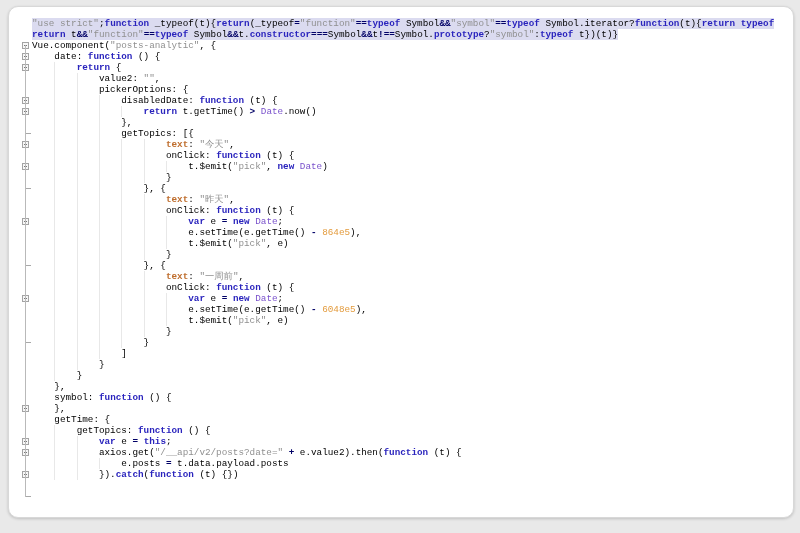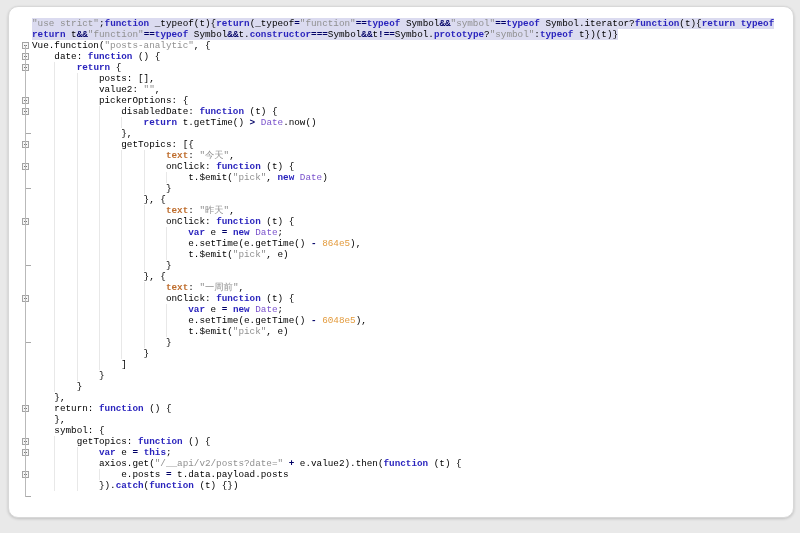--- a/index.html
+++ b/index.html
@@ -83,24 +83,23 @@
         </div>
         <div class="fold-box" style="top: 464px;">
           <i></i>
         </div>
         <div class="fold-tick" style="top: 489px;"></div>
         <div class="gutter-vline" style="top: 38px; height: 452px;"></div>
       </div>
     <div class="code">
         <div class="line"><span class="code-text" style="background: rgb(219, 219, 240);"><span></span><span style="color: rgb(144, 144, 144);">"use strict"</span><span style="color: rgb(0, 0, 0);">;</span><span style="color: rgb(42, 36, 189); font-weight: bold;">function</span><span style="color: rgb(0, 0, 0);"> _typeof(t){</span><span style="color: rgb(42, 36, 189); font-weight: bold;">return</span><span style="color: rgb(0, 0, 0);">(_typeof</span><span style="color: rgb(0, 0, 102); font-weight: bold;">=</span><span style="color: rgb(144, 144, 144);">"function"</span><span style="color: rgb(0, 0, 102); font-weight: bold;">==</span><span style="color: rgb(42, 36, 189); font-weight: bold;">typeof</span><span style="color: rgb(0, 0, 0);"> Symbol</span><span style="color: rgb(0, 0, 102); font-weight: bold;">&amp;&amp;</span><span style="color: rgb(144, 144, 144);">"symbol"</span><span style="color: rgb(0, 0, 102); font-weight: bold;">==</span><span style="color: rgb(42, 36, 189); font-weight: bold;">typeof</span><span style="color: rgb(0, 0, 0);"> Symbol.iterator?</span><span style="color: rgb(42, 36, 189); font-weight: bold;">function</span><span style="color: rgb(0, 0, 0);">(t){</span><span style="color: rgb(42, 36, 189); font-weight: bold;">return</span><span style="color: rgb(0, 0, 0);"> </span><span style="color: rgb(42, 36, 189); font-weight: bold;">typeof</span></span></div>
         <div class="line"><span class="code-text" style="background: rgb(219, 219, 240);"><span></span><span style="color: rgb(42, 36, 189); font-weight: bold;">return</span><span style="color: rgb(0, 0, 0);"> t</span><span style="color: rgb(0, 0, 102); font-weight: bold;">&amp;&amp;</span><span style="color: rgb(144, 144, 144);">"function"</span><span style="color: rgb(0, 0, 102); font-weight: bold;">==</span><span style="color: rgb(42, 36, 189); font-weight: bold;">typeof</span><span style="color: rgb(0, 0, 0);"> Symbol</span><span style="color: rgb(0, 0, 102); font-weight: bold;">&amp;&amp;</span><span style="color: rgb(0, 0, 0);">t.</span><span style="color: rgb(42, 36, 189); font-weight: bold;">constructor</span><span style="color: rgb(0, 0, 102); font-weight: bold;">===</span><span style="color: rgb(0, 0, 0);">Symbol</span><span style="color: rgb(0, 0, 102); font-weight: bold;">&amp;&amp;</span><span style="color: rgb(0, 0, 0);">t</span><span style="color: rgb(0, 0, 102); font-weight: bold;">!==</span><span style="color: rgb(0, 0, 0);">Symbol.</span><span style="color: rgb(42, 36, 189); font-weight: bold;">prototype</span><span style="color: rgb(0, 0, 0);">?</span><span style="color: rgb(144, 144, 144);">"symbol"</span><span style="color: rgb(0, 0, 0);">:</span><span style="color: rgb(42, 36, 189); font-weight: bold;">typeof</span><span style="color: rgb(0, 0, 0);"> t})(t)}</span></span></div>
-        <div class="line"><span class="code-text"><span></span><span style="color: rgb(0, 0, 0);">Vue.function(</span><span style="color: rgb(144, 144, 144);">"posts-analytic"</span><span style="color: rgb(0, 0, 0);">, {</span></span></div>
+        <div class="line"><span class="code-text"><span></span><span style="color: rgb(0, 0, 0);">Vue.component(</span><span style="color: rgb(144, 144, 144);">"posts-analytic"</span><span style="color: rgb(0, 0, 0);">, {</span></span></div>
         <div class="line"><span class="code-text"><span>    </span><span style="color: rgb(0, 0, 0);">date: </span><span style="color: rgb(42, 36, 189); font-weight: bold;">function</span><span style="color: rgb(0, 0, 0);"> () {</span></span></div>
         <div class="line"><span class="guide" style="left: 45.32px;"></span><span class="code-text"><span>        </span><span style="color: rgb(42, 36, 189); font-weight: bold;">return</span><span style="color: rgb(0, 0, 0);"> {</span></span></div>
-        <div class="line"><span class="guide" style="left: 45.32px;"></span><span class="guide" style="left: 67.64px;"></span><span class="code-text"><span>            </span><span style="color: rgb(0, 0, 0);">posts: [],</span></span></div>
         <div class="line"><span class="guide" style="left: 45.32px;"></span><span class="guide" style="left: 67.64px;"></span><span class="code-text"><span>            </span><span style="color: rgb(0, 0, 0);">value2: </span><span style="color: rgb(144, 144, 144);">""</span><span style="color: rgb(0, 0, 0);">,</span></span></div>
         <div class="line"><span class="guide" style="left: 45.32px;"></span><span class="guide" style="left: 67.64px;"></span><span class="code-text"><span>            </span><span style="color: rgb(0, 0, 0);">pickerOptions: {</span></span></div>
         <div class="line"><span class="guide" style="left: 45.32px;"></span><span class="guide" style="left: 67.64px;"></span><span class="guide" style="left: 89.96px;"></span><span class="code-text"><span>                </span><span style="color: rgb(0, 0, 0);">disabledDate: </span><span style="color: rgb(42, 36, 189); font-weight: bold;">function</span><span style="color: rgb(0, 0, 0);"> (t) {</span></span></div>
         <div class="line"><span class="guide" style="left: 45.32px;"></span><span class="guide" style="left: 67.64px;"></span><span class="guide" style="left: 89.96px;"></span><span class="guide" style="left: 112.28px;"></span><span class="code-text"><span>                    </span><span style="color: rgb(42, 36, 189); font-weight: bold;">return</span><span style="color: rgb(0, 0, 0);"> t.getTime() </span><span style="color: rgb(0, 0, 102); font-weight: bold;">&gt;</span><span style="color: rgb(0, 0, 0);"> </span><span style="color: rgb(122, 82, 204);">Date</span><span style="color: rgb(0, 0, 0);">.now()</span></span></div>
         <div class="line"><span class="guide" style="left: 45.32px;"></span><span class="guide" style="left: 67.64px;"></span><span class="guide" style="left: 89.96px;"></span><span class="code-text"><span>                </span><span style="color: rgb(0, 0, 0);">},</span></span></div>
         <div class="line"><span class="guide" style="left: 45.32px;"></span><span class="guide" style="left: 67.64px;"></span><span class="guide" style="left: 89.96px;"></span><span class="code-text"><span>                </span><span style="color: rgb(0, 0, 0);">getTopics: [{</span></span></div>
         <div class="line"><span class="guide" style="left: 45.32px;"></span><span class="guide" style="left: 67.64px;"></span><span class="guide" style="left: 89.96px;"></span><span class="guide" style="left: 112.28px;"></span><span class="guide" style="left: 134.6px;"></span><span class="code-text"><span>                        </span><span style="color: rgb(191, 110, 46); font-weight: bold;">text</span><span style="color: rgb(0, 0, 0);">: </span><span style="color: rgb(144, 144, 144);">"今天"</span><span style="color: rgb(0, 0, 0);">,</span></span></div>
         <div class="line"><span class="guide" style="left: 45.32px;"></span><span class="guide" style="left: 67.64px;"></span><span class="guide" style="left: 89.96px;"></span><span class="guide" style="left: 112.28px;"></span><span class="guide" style="left: 134.6px;"></span><span class="code-text"><span>                        </span><span style="color: rgb(0, 0, 0);">onClick: </span><span style="color: rgb(42, 36, 189); font-weight: bold;">function</span><span style="color: rgb(0, 0, 0);"> (t) {</span></span></div>
         <div class="line"><span class="guide" style="left: 45.32px;"></span><span class="guide" style="left: 67.64px;"></span><span class="guide" style="left: 89.96px;"></span><span class="guide" style="left: 112.28px;"></span><span class="guide" style="left: 134.6px;"></span><span class="guide" style="left: 156.92px;"></span><span class="code-text"><span>                            </span><span style="color: rgb(0, 0, 0);">t.$emit(</span><span style="color: rgb(144, 144, 144);">"pick"</span><span style="color: rgb(0, 0, 0);">, </span><span style="color: rgb(42, 36, 189); font-weight: bold;">new</span><span style="color: rgb(0, 0, 0);"> </span><span style="color: rgb(122, 82, 204);">Date</span><span style="color: rgb(0, 0, 0);">)</span></span></div>
         <div class="line"><span class="guide" style="left: 45.32px;"></span><span class="guide" style="left: 67.64px;"></span><span class="guide" style="left: 89.96px;"></span><span class="guide" style="left: 112.28px;"></span><span class="guide" style="left: 134.6px;"></span><span class="code-text"><span>                        </span><span style="color: rgb(0, 0, 0);">}</span></span></div>
@@ -116,23 +115,23 @@
         <div class="line"><span class="guide" style="left: 45.32px;"></span><span class="guide" style="left: 67.64px;"></span><span class="guide" style="left: 89.96px;"></span><span class="guide" style="left: 112.28px;"></span><span class="guide" style="left: 134.6px;"></span><span class="code-text"><span>                        </span><span style="color: rgb(0, 0, 0);">onClick: </span><span style="color: rgb(42, 36, 189); font-weight: bold;">function</span><span style="color: rgb(0, 0, 0);"> (t) {</span></span></div>
         <div class="line"><span class="guide" style="left: 45.32px;"></span><span class="guide" style="left: 67.64px;"></span><span class="guide" style="left: 89.96px;"></span><span class="guide" style="left: 112.28px;"></span><span class="guide" style="left: 134.6px;"></span><span class="guide" style="left: 156.92px;"></span><span class="code-text"><span>                            </span><span style="color: rgb(42, 36, 189); font-weight: bold;">var</span><span style="color: rgb(0, 0, 0);"> e </span><span style="color: rgb(0, 0, 102); font-weight: bold;">=</span><span style="color: rgb(0, 0, 0);"> </span><span style="color: rgb(42, 36, 189); font-weight: bold;">new</span><span style="color: rgb(0, 0, 0);"> </span><span style="color: rgb(122, 82, 204);">Date</span><span style="color: rgb(0, 0, 0);">;</span></span></div>
         <div class="line"><span class="guide" style="left: 45.32px;"></span><span class="guide" style="left: 67.64px;"></span><span class="guide" style="left: 89.96px;"></span><span class="guide" style="left: 112.28px;"></span><span class="guide" style="left: 134.6px;"></span><span class="guide" style="left: 156.92px;"></span><span class="code-text"><span>                            </span><span style="color: rgb(0, 0, 0);">e.setTime(e.getTime() </span><span style="color: rgb(0, 0, 102); font-weight: bold;">-</span><span style="color: rgb(0, 0, 0);"> </span><span style="color: rgb(227, 155, 61);">6048e5</span><span style="color: rgb(0, 0, 0);">),</span></span></div>
         <div class="line"><span class="guide" style="left: 45.32px;"></span><span class="guide" style="left: 67.64px;"></span><span class="guide" style="left: 89.96px;"></span><span class="guide" style="left: 112.28px;"></span><span class="guide" style="left: 134.6px;"></span><span class="guide" style="left: 156.92px;"></span><span class="code-text"><span>                            </span><span style="color: rgb(0, 0, 0);">t.$emit(</span><span style="color: rgb(144, 144, 144);">"pick"</span><span style="color: rgb(0, 0, 0);">, e)</span></span></div>
         <div class="line"><span class="guide" style="left: 45.32px;"></span><span class="guide" style="left: 67.64px;"></span><span class="guide" style="left: 89.96px;"></span><span class="guide" style="left: 112.28px;"></span><span class="guide" style="left: 134.6px;"></span><span class="code-text"><span>                        </span><span style="color: rgb(0, 0, 0);">}</span></span></div>
         <div class="line"><span class="guide" style="left: 45.32px;"></span><span class="guide" style="left: 67.64px;"></span><span class="guide" style="left: 89.96px;"></span><span class="guide" style="left: 112.28px;"></span><span class="code-text"><span>                    </span><span style="color: rgb(0, 0, 0);">}</span></span></div>
         <div class="line"><span class="guide" style="left: 45.32px;"></span><span class="guide" style="left: 67.64px;"></span><span class="guide" style="left: 89.96px;"></span><span class="code-text"><span>                </span><span style="color: rgb(0, 0, 0);">]</span></span></div>
         <div class="line"><span class="guide" style="left: 45.32px;"></span><span class="guide" style="left: 67.64px;"></span><span class="code-text"><span>            </span><span style="color: rgb(0, 0, 0);">}</span></span></div>
         <div class="line"><span class="guide" style="left: 45.32px;"></span><span class="code-text"><span>        </span><span style="color: rgb(0, 0, 0);">}</span></span></div>
         <div class="line"><span class="code-text"><span>    </span><span style="color: rgb(0, 0, 0);">},</span></span></div>
-        <div class="line"><span class="code-text"><span>    </span><span style="color: rgb(0, 0, 0);">return: </span><span style="color: rgb(42, 36, 189); font-weight: bold;">function</span><span style="color: rgb(0, 0, 0);"> () {</span></span></div>
+        <div class="line"><span class="code-text"><span>    </span><span style="color: rgb(0, 0, 0);">symbol: </span><span style="color: rgb(42, 36, 189); font-weight: bold;">function</span><span style="color: rgb(0, 0, 0);"> () {</span></span></div>
         <div class="line"><span class="code-text"><span>    </span><span style="color: rgb(0, 0, 0);">},</span></span></div>
-        <div class="line"><span class="code-text"><span>    </span><span style="color: rgb(0, 0, 0);">symbol: {</span></span></div>
+        <div class="line"><span class="code-text"><span>    </span><span style="color: rgb(0, 0, 0);">getTime: {</span></span></div>
         <div class="line"><span class="guide" style="left: 45.32px;"></span><span class="code-text"><span>        </span><span style="color: rgb(0, 0, 0);">getTopics: </span><span style="color: rgb(42, 36, 189); font-weight: bold;">function</span><span style="color: rgb(0, 0, 0);"> () {</span></span></div>
         <div class="line"><span class="guide" style="left: 45.32px;"></span><span class="guide" style="left: 67.64px;"></span><span class="code-text"><span>            </span><span style="color: rgb(42, 36, 189); font-weight: bold;">var</span><span style="color: rgb(0, 0, 0);"> e </span><span style="color: rgb(0, 0, 102); font-weight: bold;">=</span><span style="color: rgb(0, 0, 0);"> </span><span style="color: rgb(42, 36, 189); font-weight: bold;">this</span><span style="color: rgb(0, 0, 0);">;</span></span></div>
         <div class="line"><span class="guide" style="left: 45.32px;"></span><span class="guide" style="left: 67.64px;"></span><span class="code-text"><span>            </span><span style="color: rgb(0, 0, 0);">axios.get(</span><span style="color: rgb(144, 144, 144);">"/__api/v2/posts?date="</span><span style="color: rgb(0, 0, 0);"> </span><span style="color: rgb(0, 0, 102); font-weight: bold;">+</span><span style="color: rgb(0, 0, 0);"> e.value2).then(</span><span style="color: rgb(42, 36, 189); font-weight: bold;">function</span><span style="color: rgb(0, 0, 0);"> (t) {</span></span></div>
         <div class="line"><span class="guide" style="left: 45.32px;"></span><span class="guide" style="left: 67.64px;"></span><span class="guide" style="left: 89.96px;"></span><span class="code-text"><span>                </span><span style="color: rgb(0, 0, 0);">e.posts </span><span style="color: rgb(0, 0, 102); font-weight: bold;">=</span><span style="color: rgb(0, 0, 0);"> t.data.payload.posts</span></span></div>
         <div class="line"><span class="guide" style="left: 45.32px;"></span><span class="guide" style="left: 67.64px;"></span><span class="code-text"><span>            </span><span style="color: rgb(0, 0, 0);">}).</span><span style="color: rgb(42, 36, 189); font-weight: bold;">catch</span><span style="color: rgb(0, 0, 0);">(</span><span style="color: rgb(42, 36, 189); font-weight: bold;">function</span><span style="color: rgb(0, 0, 0);"> (t) {})</span></span></div>
       </div>
   </div>
 </div>
 
 </body></html>

